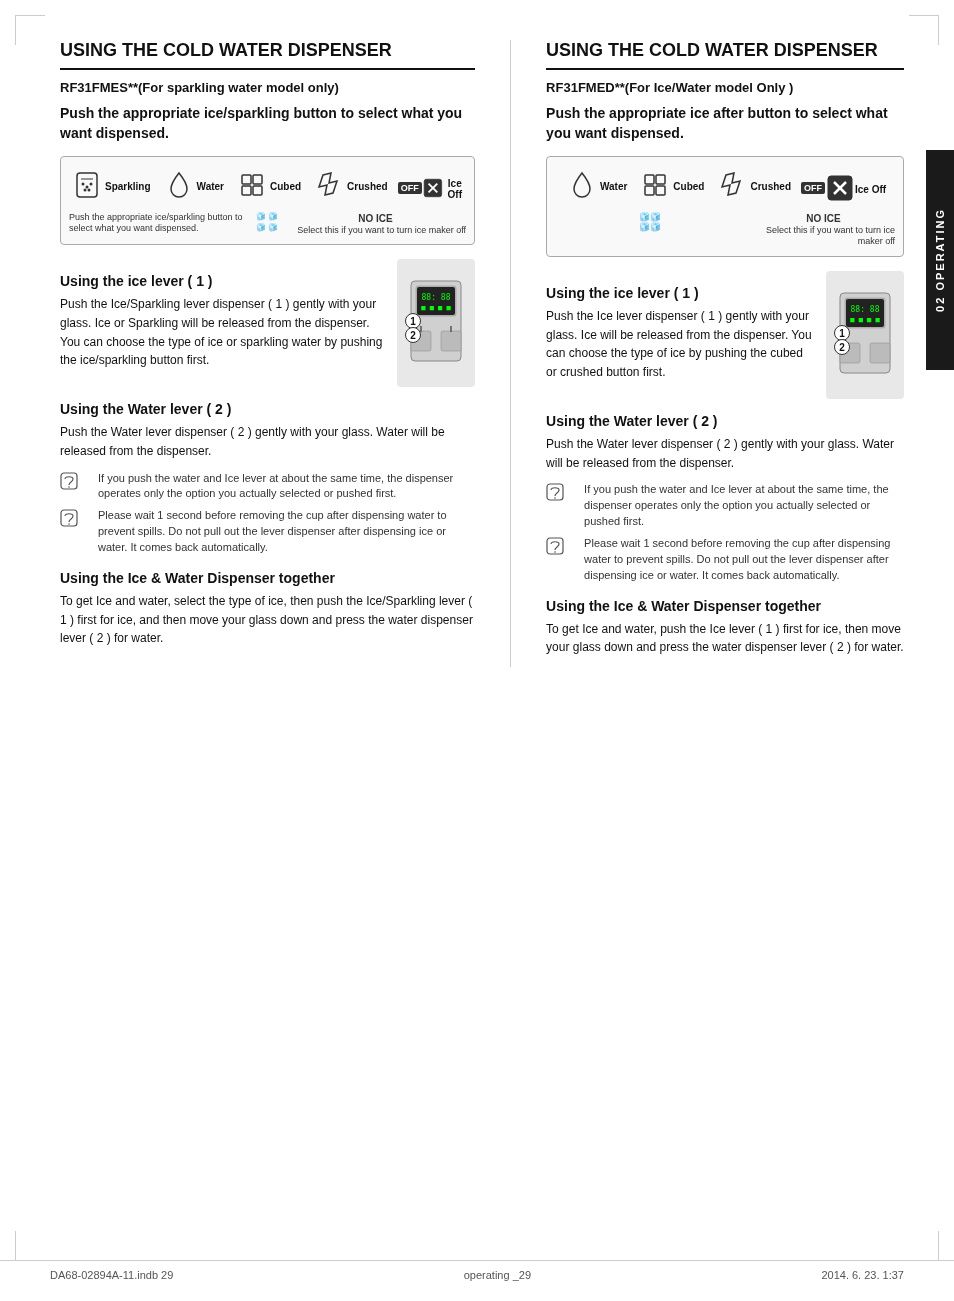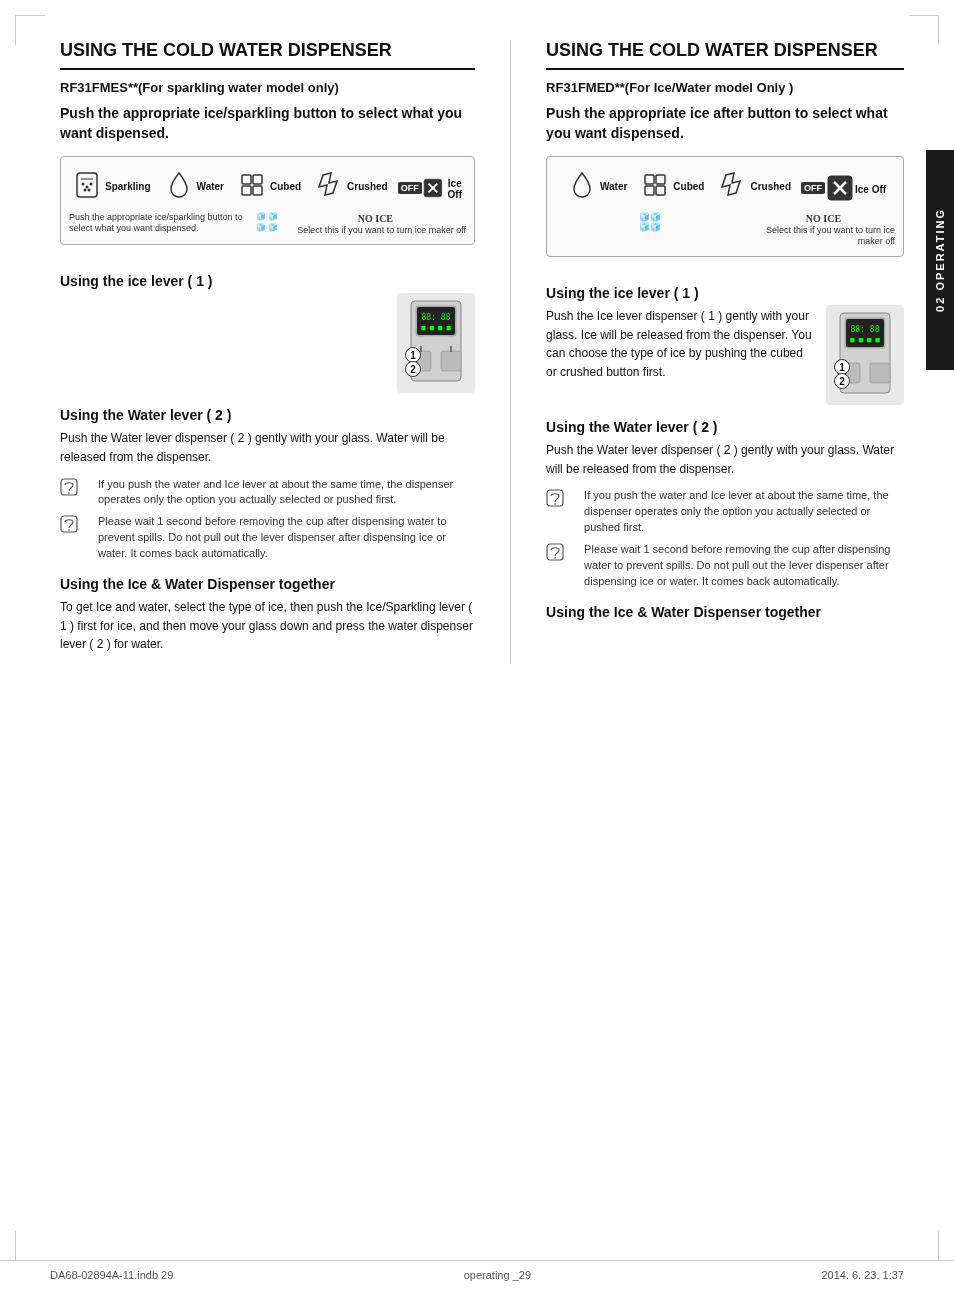--- a/index.html
+++ b/index.html
@@ -148,21 +148,20 @@
     .dispenser-note {
       font-size: 9px;
       color: #333;
       flex: 1;
       line-height: 1.3;
     }
     .no-ice-label {
       font-size: 10px;
       font-weight: bold;
       text-align: center;
-      font-family: Liberation Serif, serif;
     }
 
     
     .sub-heading {
       font-size: 14px;
       font-weight: bold;
       margin-bottom: 6px;
       margin-top: 14px;
     }
 
@@ -215,29 +214,28 @@
       border-top: 1px solid #ccc;
       padding-top: 8px;
       font-size: 11px;
       color: #555;
       text-align: center;
     }
 
     
     .lever-diagram {
       width: 78px;
-      height: 100px;
+      height: 128px;
       background: #e8e8e8;
       border-radius: 4px;
       display: flex;
       align-items: center;
       justify-content: center;
       position: relative;
       overflow: hidden;
-      margin-top: 34px;
     }
 
     
     .num-circle {
       width: 16px;
       height: 16px;
       border-radius: 50%;
       background: #fff;
       border: 1.5px solid #333;
       display: flex;
@@ -331,20 +329,21 @@
           <div class="dispenser-note" style="text-align:right;">
             <div class="no-ice-label">NO ICE</div>
             <span>Select this if you want to turn ice maker off</span>
           </div>
         </div>
       </div>
 
       <div class="section-with-img">
         <div class="section-text">
           <h2 class="sub-heading">Using the ice lever ( 1 )</h2>
+          <p class="body-text">Push the Ice/Sparkling lever dispenser ( 1 ) gently with your glass. Ice or Sparkling will be released from the dispenser. You can choose the type of ice or sparkling water by pushing the ice/sparkling button first.</p>
         </div>
         <div class="lever-diagram">
           <svg width="70" height="95" viewBox="0 0 70 95">
 
             <rect x="10" y="5" width="50" height="80" rx="4" fill="#d0d0d0" stroke="#888" stroke-width="1"></rect>
             <rect x="15" y="10" width="40" height="30" rx="2" fill="#b8b8b8" stroke="#888" stroke-width="0.5"></rect>
 
             <rect x="16" y="11" width="38" height="28" rx="2" fill="#222"></rect>
             <text x="35" y="24" text-anchor="middle" fill="#0f0" font-size="8" font-family="monospace">88: 88</text>
             <text x="35" y="34" text-anchor="middle" fill="#0f0" font-size="7" font-family="monospace">■ ■ ■ ■</text>
@@ -477,20 +476,21 @@
       <div class="note-block">
         <svg class="note-icon" viewBox="0 0 18 18">
           <rect x="1" y="1" width="16" height="16" rx="3" fill="none" stroke="#555" stroke-width="1.2"></rect>
           <path d="M5 7 C5 4 13 4 13 7 C13 10 9 10 9 13" stroke="#555" stroke-width="1.2" fill="none"></path>
           <circle cx="9" cy="15" r="0.8" fill="#555"></circle>
         </svg>
         <p class="note-text">Please wait 1 second before removing the cup after dispensing water to prevent spills. Do not pull out the lever dispenser after dispensing ice or water. It comes back automatically.</p>
       </div>
 
       <h2 class="sub-heading">Using the Ice &amp; Water Dispenser together</h2>
+      <p class="body-text">To get Ice and water, push the Ice lever ( 1 ) first for ice, then move your glass down and press the water dispenser lever ( 2 ) for water.</p>
     </div>
 
   </div>
 
   <div class="footer">
     <span>DA68-02894A-11.indb   29</span>
     <span>operating _29</span>
     <span>2014. 6. 23.     1:37</span>
   </div>
 

